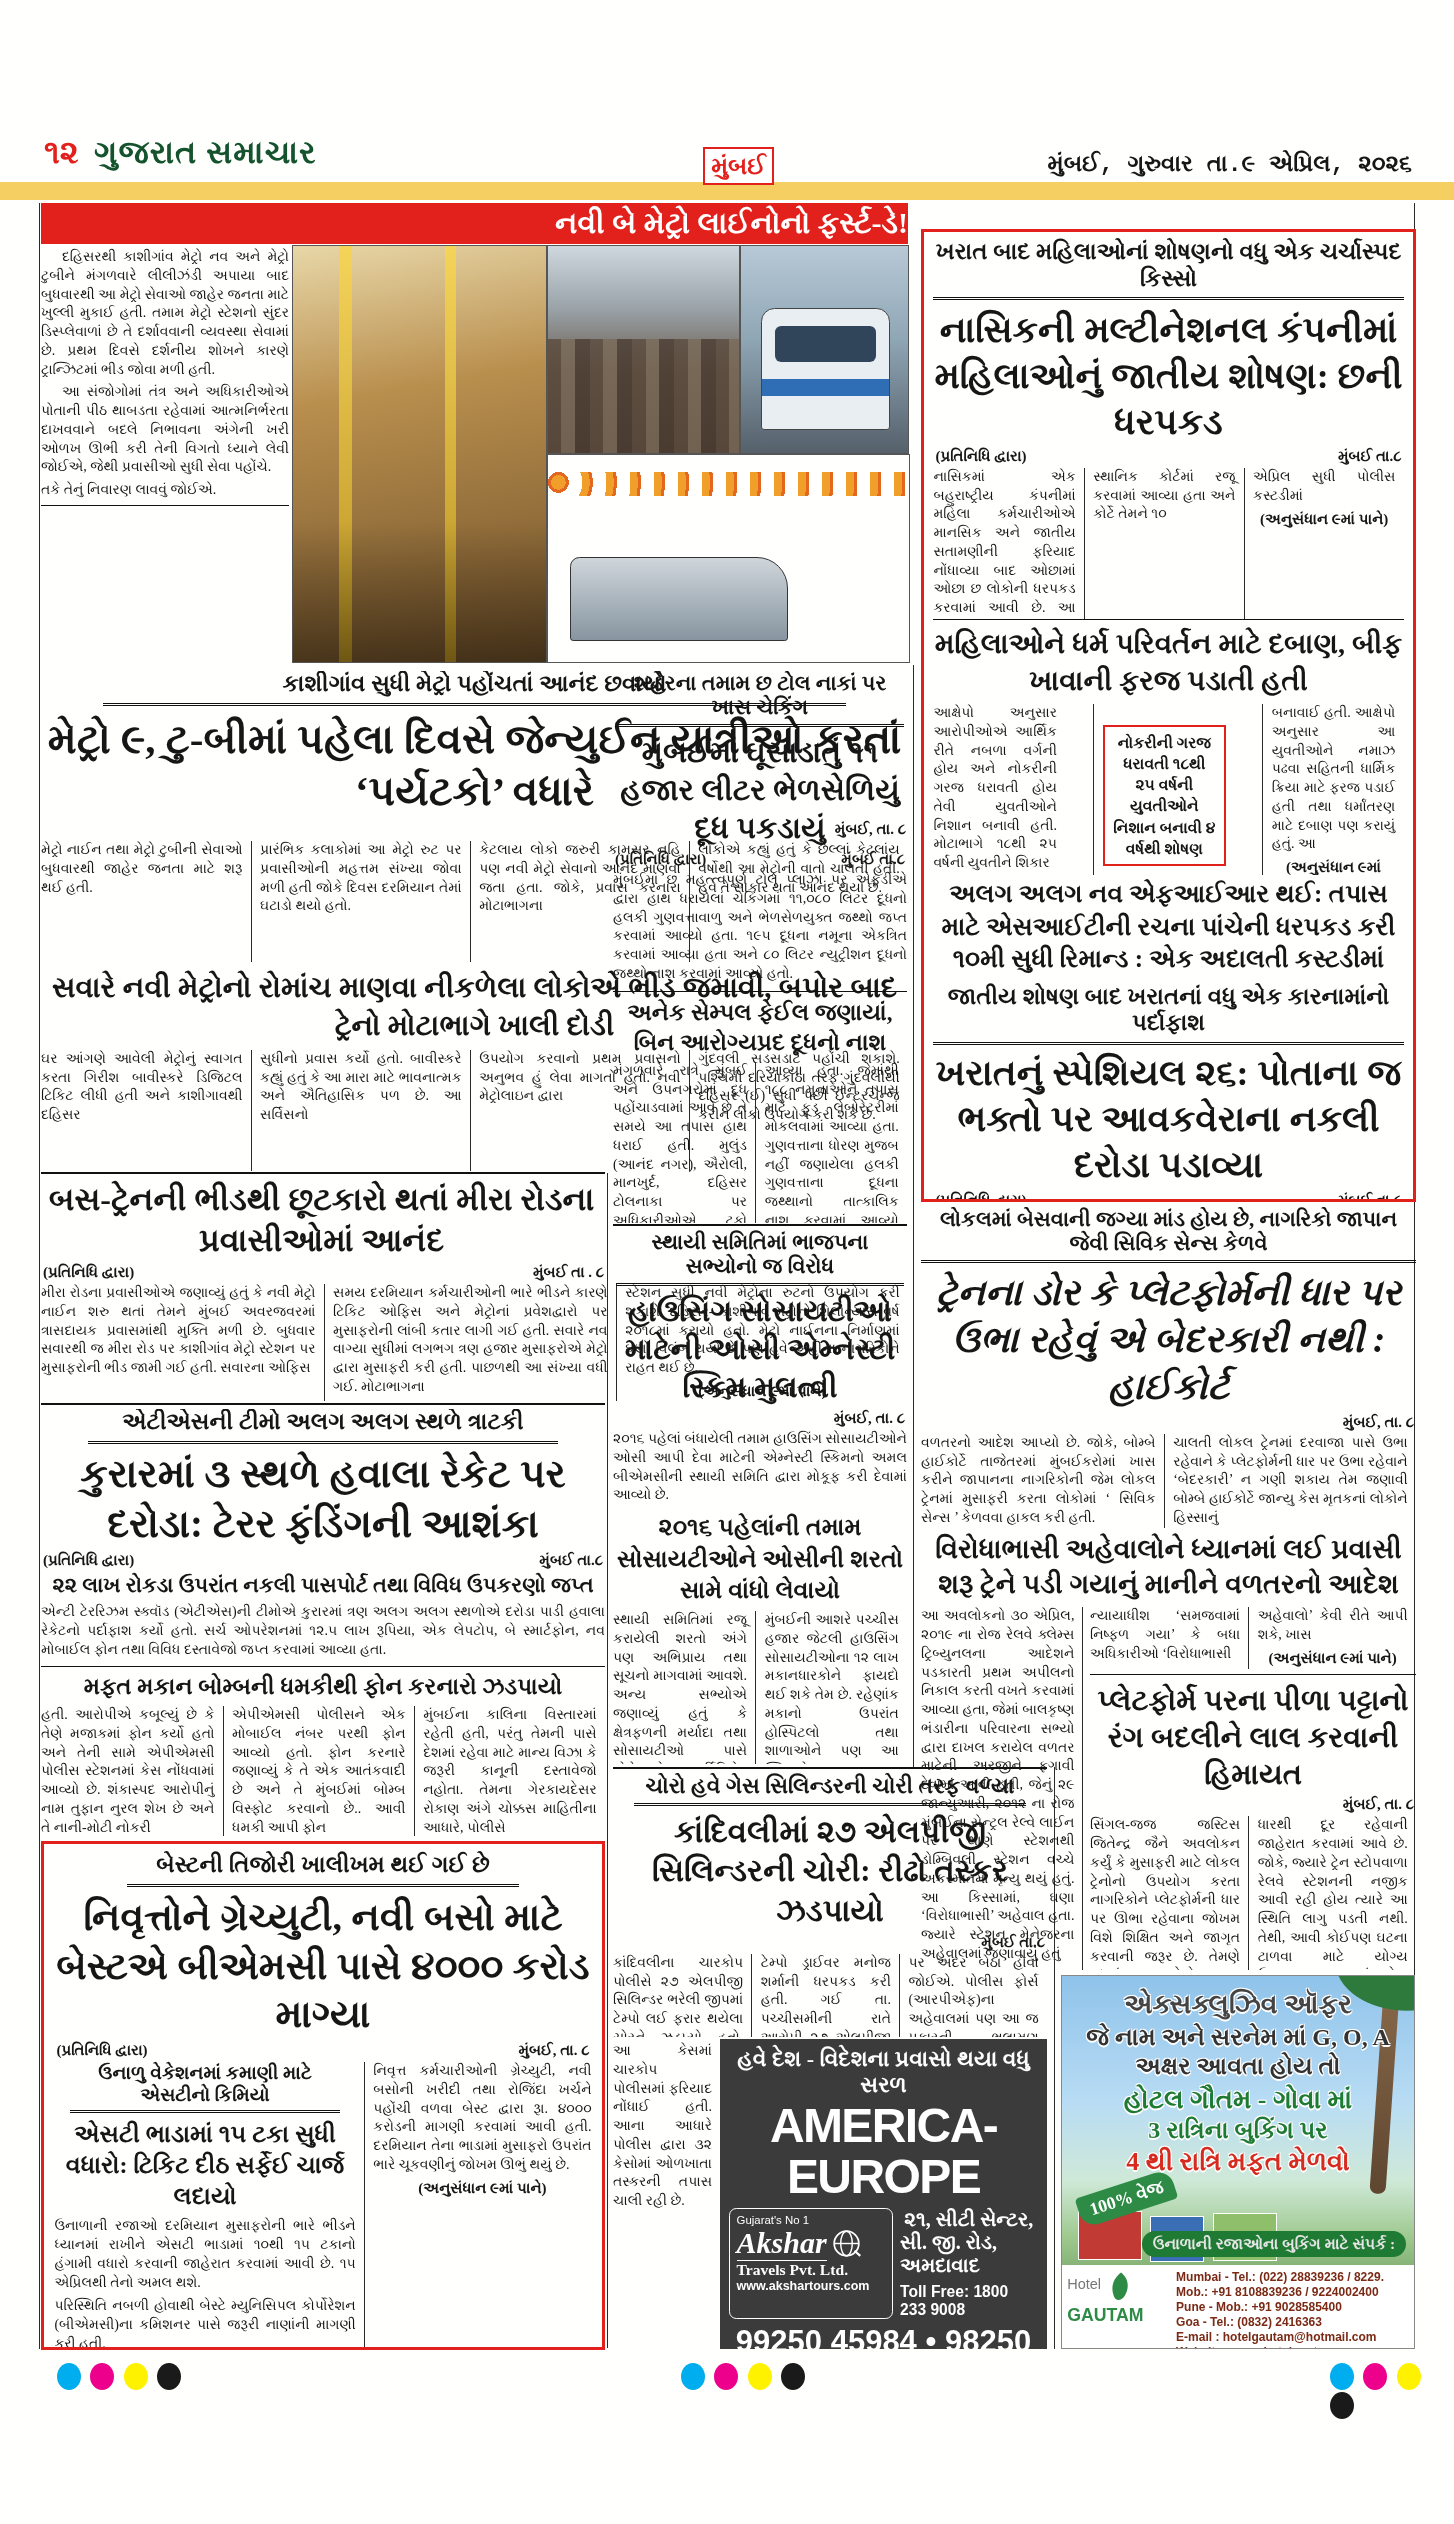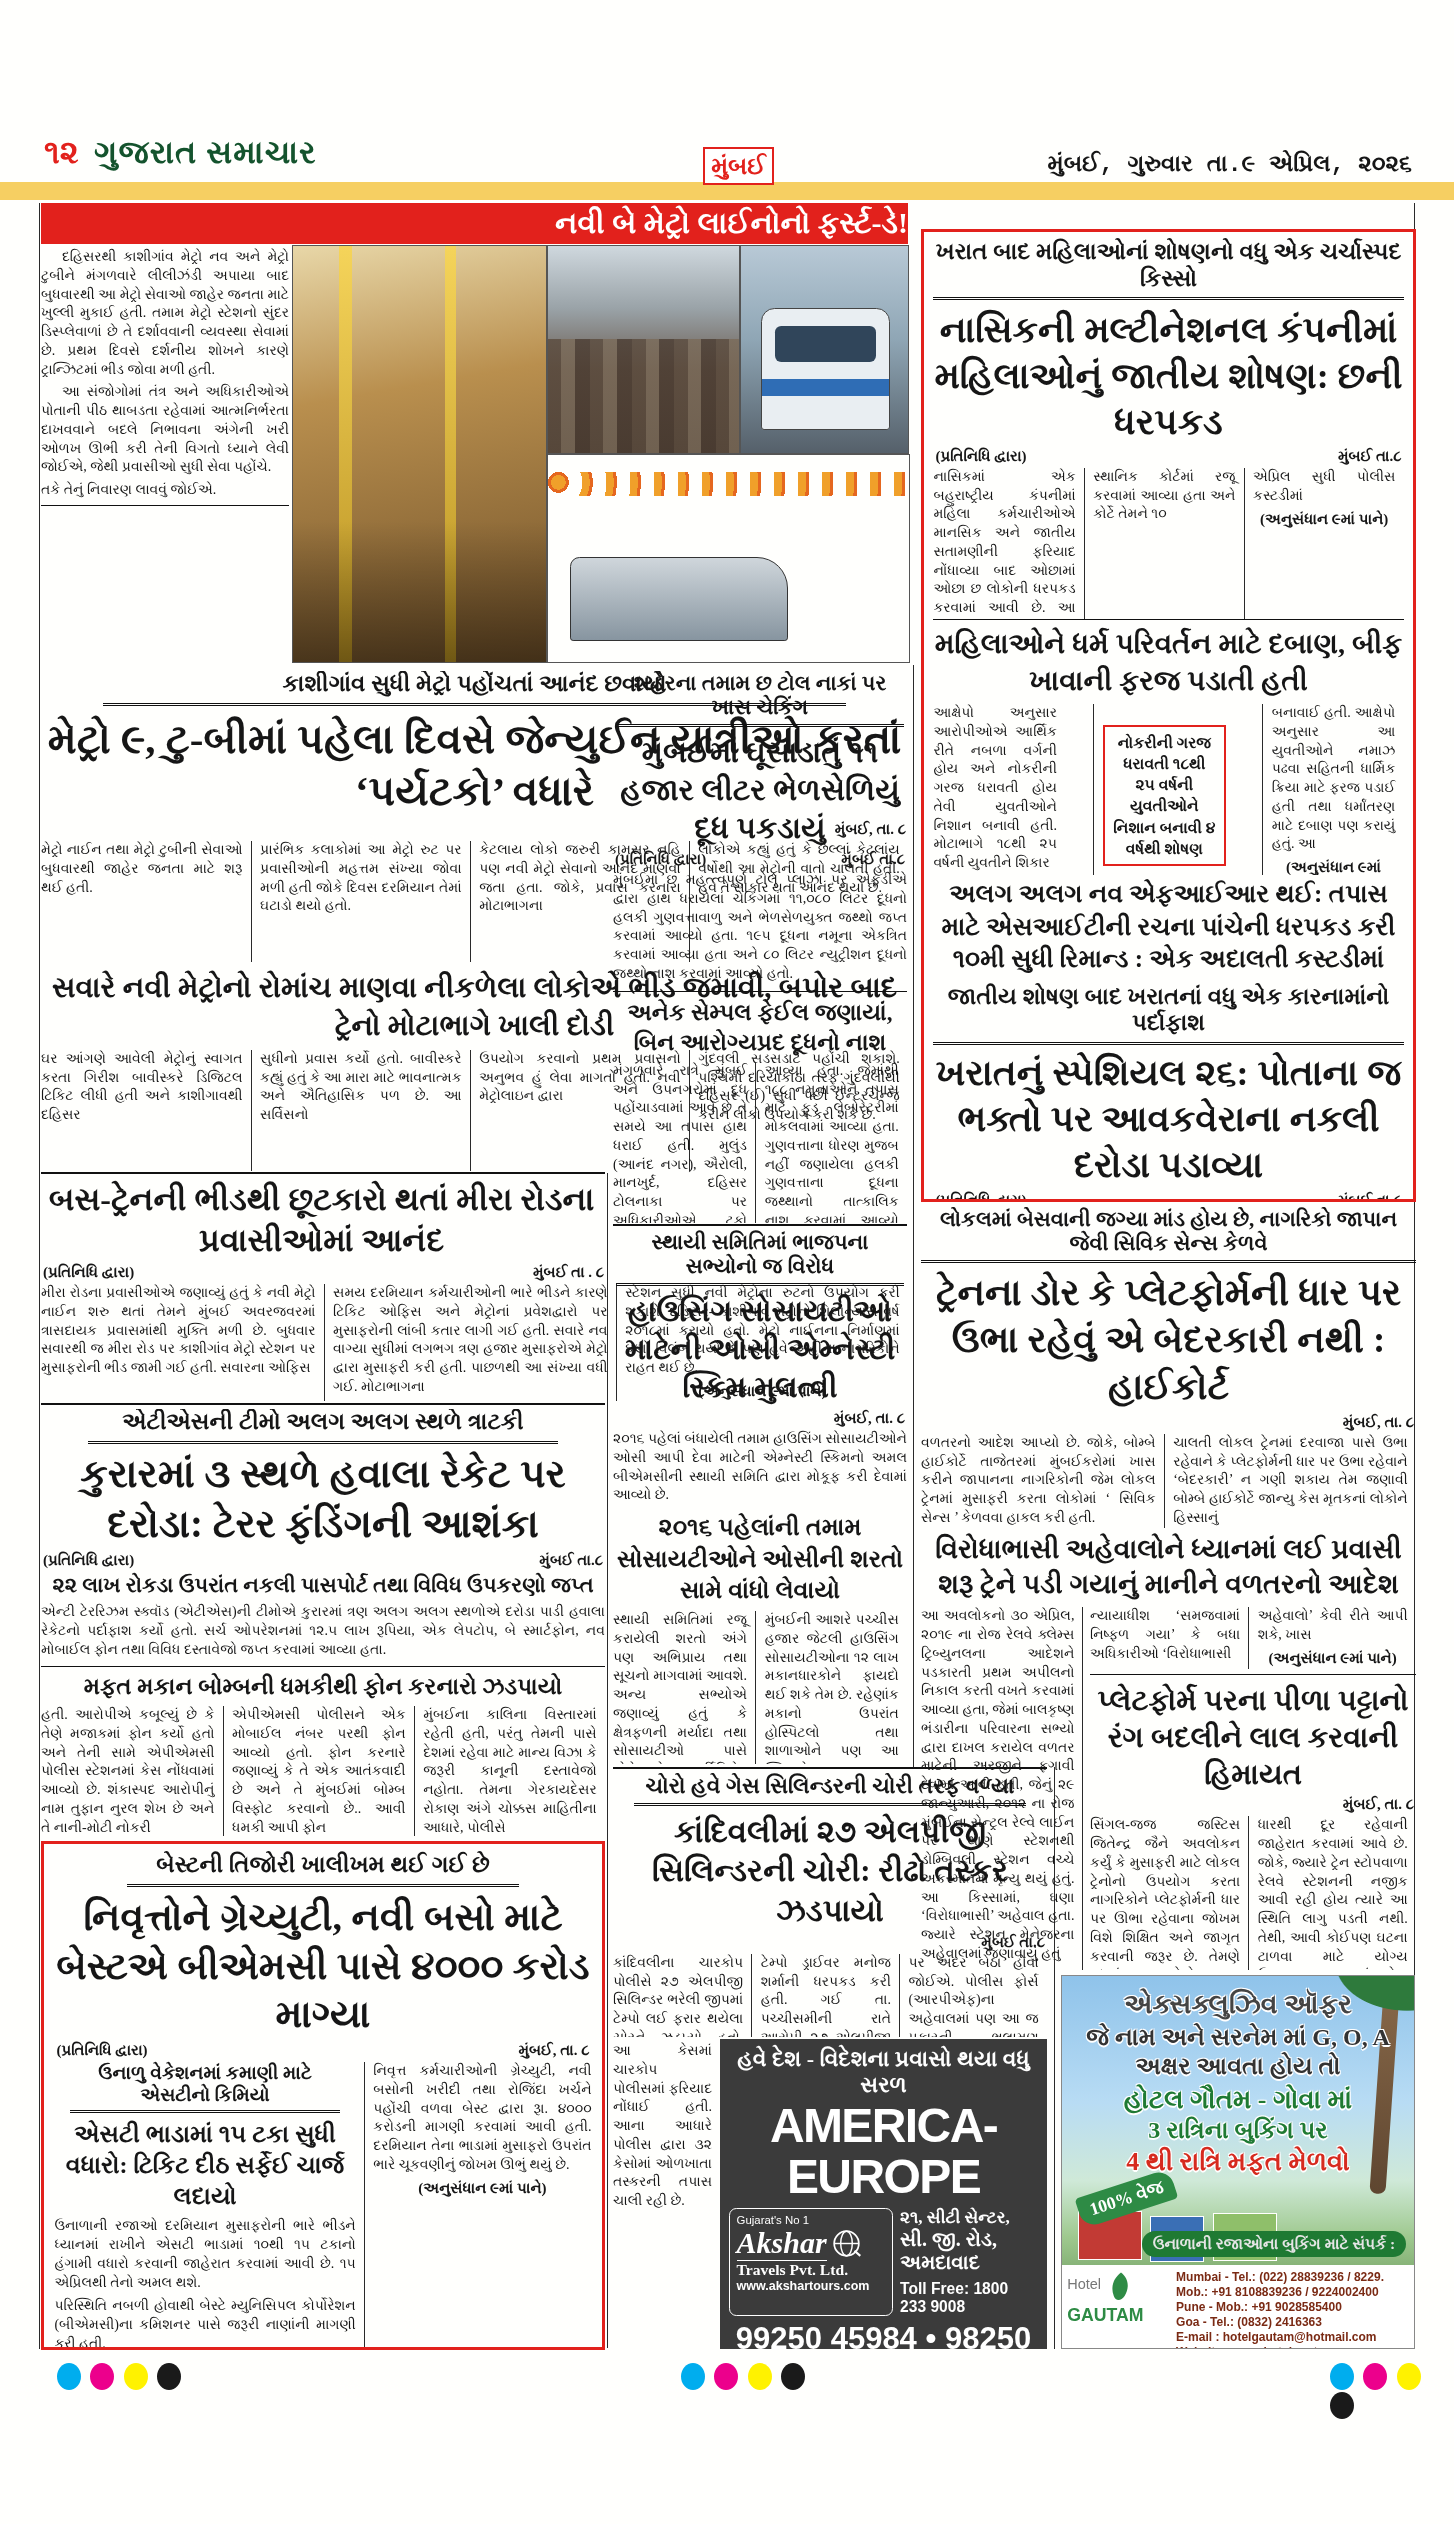--- a/index.html
+++ b/index.html
@@ -243,21 +243,21 @@
             <circle cx="20" cy="20" r="17" fill="none" stroke="#fff" stroke-width="2.4"></circle>
             <ellipse cx="20" cy="20" rx="8" ry="17" fill="none" stroke="#fff" stroke-width="2"></ellipse>
             <line x1="3" y1="20" x2="37" y2="20" stroke="#fff" stroke-width="2"></line>
             <line x1="31" y1="30" x2="39" y2="37" stroke="#fff" stroke-width="3"></line>
           </svg>
         </div>
         <div style="font-size:15.6px;font-weight:bold;">Travels Pvt. Ltd.</div>
         <div style="font-family:'Liberation Sans',sans-serif;font-size:12.5px;font-weight:bold;">www.akshartours.com</div>
       </div>
       <div style="width:48%;padding-left:7.3px;">
-        <div style="font-size:17px;font-weight:bold;">૨૧, સીટી સેન્ટર,</div>
+        <div style="font-size:20px;font-weight:bold;text-align:center;">૨૧, સીટી સેન્ટર,</div>
         <div style="font-size:20px;font-weight:bold;">સી. જી. રોડ, અમદાવાદ</div>
         <div style="font-family:'Liberation Sans',sans-serif;font-size:15.6px;font-weight:bold;margin-top:5.2px;">Toll Free: 1800 233 9008</div>
       </div>
     </div>
     <div style="text-align:center;font-family:'Liberation Sans',sans-serif;font-weight:bold;font-size:31px;margin-top:5.2px;">99250 45984  •  98250 91049</div>
 
   </div>
 
   <div class="sec redbox" style="left:921px;top:229px;width:495px;height:973px;padding:7.3px 9.4px;overflow:hidden;">
     <div class="kick">ખરાત બાદ મહિલાઓનાં શોષણનો વધુ એક ચર્ચાસ્પદ કિસ્સો</div>
@@ -290,21 +290,21 @@
     <div class="hl" style="font-size:36px;margin-top:5.2px;">ખરાતનું સ્પેશિયલ ૨૬: પોતાના જ ભક્તો પર આવકવેરાના નકલી દરોડા પડાવ્યા</div>
     <div class="byrow">
         <span>(પ્રતિનિધિ દ્વારા)</span>
       <span>મુંબઈ તા.૮</span>
       </div>
 
   </div>
 
   <div class="sec" style="left:921px;top:1207px;width:495px;height:763px;overflow:hidden;">
     <div class="kick" style="font-size:21px;">લોકલમાં બેસવાની જગ્યા માંડ હોય છે, નાગરિકો જાપાન જેવી સિવિક સેન્સ કેળવે</div>
-    <div class="hl" style="font-size:37px;margin-top:5.2px;">ટ્રેનના ડોર કે પ્લેટફોર્મની ધાર પર ઉભા રહેવું એ બેદરકારી નથી : હાઈકોર્ટ</div>
+    <div class="hl" style="font-size:37px;margin-top:5.2px;font-style:italic;">ટ્રેનના ડોર કે પ્લેટફોર્મની ધાર પર ઉભા રહેવું એ બેદરકારી નથી : હાઈકોર્ટ</div>
     <div class="byrow" style="justify-content:flex-end;">
         <span>મુંબઈ, તા. ૮</span>
       </div>
     <div class="cols body" style="height:94px;">
       <div>વળતરનો આદેશ આપ્યો છે. જોકે,  બોમ્બે હાઈકોર્ટે તાજેતરમાં મુંબઈકરોમાં ખાસ કરીને જાપાનના નાગરિકોની જેમ લોકલ ટ્રેનમાં મુસાફરી કરતા લોકોમાં ‘ સિવિક સેન્સ ’ કેળવવા હાકલ કરી હતી.</div>
       <div>ચાલતી લોકલ ટ્રેનમાં દરવાજા પાસે ઉભા રહેવાને કે પ્લેટફોર્મની ધાર પર ઉભા રહેવાને ‘બેદરકારી’ ન ગણી શકાય તેમ જણાવી બોમ્બે હાઈકોર્ટે  જાન્યુ કેસ મૃતકનાં લોકોને હિસ્સાનું</div>
     </div>
     <div class="subbold" style="font-size:27px;margin-top:4.2px;">વિરોધાભાસી અહેવાલોને ધ્યાનમાં લઈ પ્રવાસી શરૂ ટ્રેને પડી ગયાનું માનીને વળતરનો આદેશ</div>
     <div style="display:flex;margin-top:5.2px;">
       <div class="body" style="width:32%;padding-right:7.3px;border-right:1px solid #2a2a2a;">આ અવલોકનો ૩૦ એપ્રિલ, ૨૦૧૯ ના રોજ રેલવે ક્લેમ્સ ટ્રિબ્યુનલના આદેશને પડકારતી પ્રથમ અપીલનો નિકાલ કરતી વખતે કરવામાં આવ્યા હતા, જેમાં બાલકૃષ્ણ ભંડારીના પરિવારના સભ્યો દ્વારા દાખલ કરાયેલ વળતર માટેની અરજીને ફગાવી દેવામાં આવી હતી, જેનું ૨૯ જાન્યુઆરી, ૨૦૧૨ ના રોજ મુંબઈના સેન્ટ્રલ રેલ્વે લાઈન પર થાણે સ્ટેશનથી ડોમ્બિવલી સ્ટેશન વચ્ચે અકસ્માતમાં મૃત્યુ થયું હતું. આ કિસ્સામાં, ઘણા ‘વિરોધાભાસી’ અહેવાલ હતા. જ્યારે સ્ટેશન મેનેજરના અહેવાલમાં જણાવાયું હતું</div>

